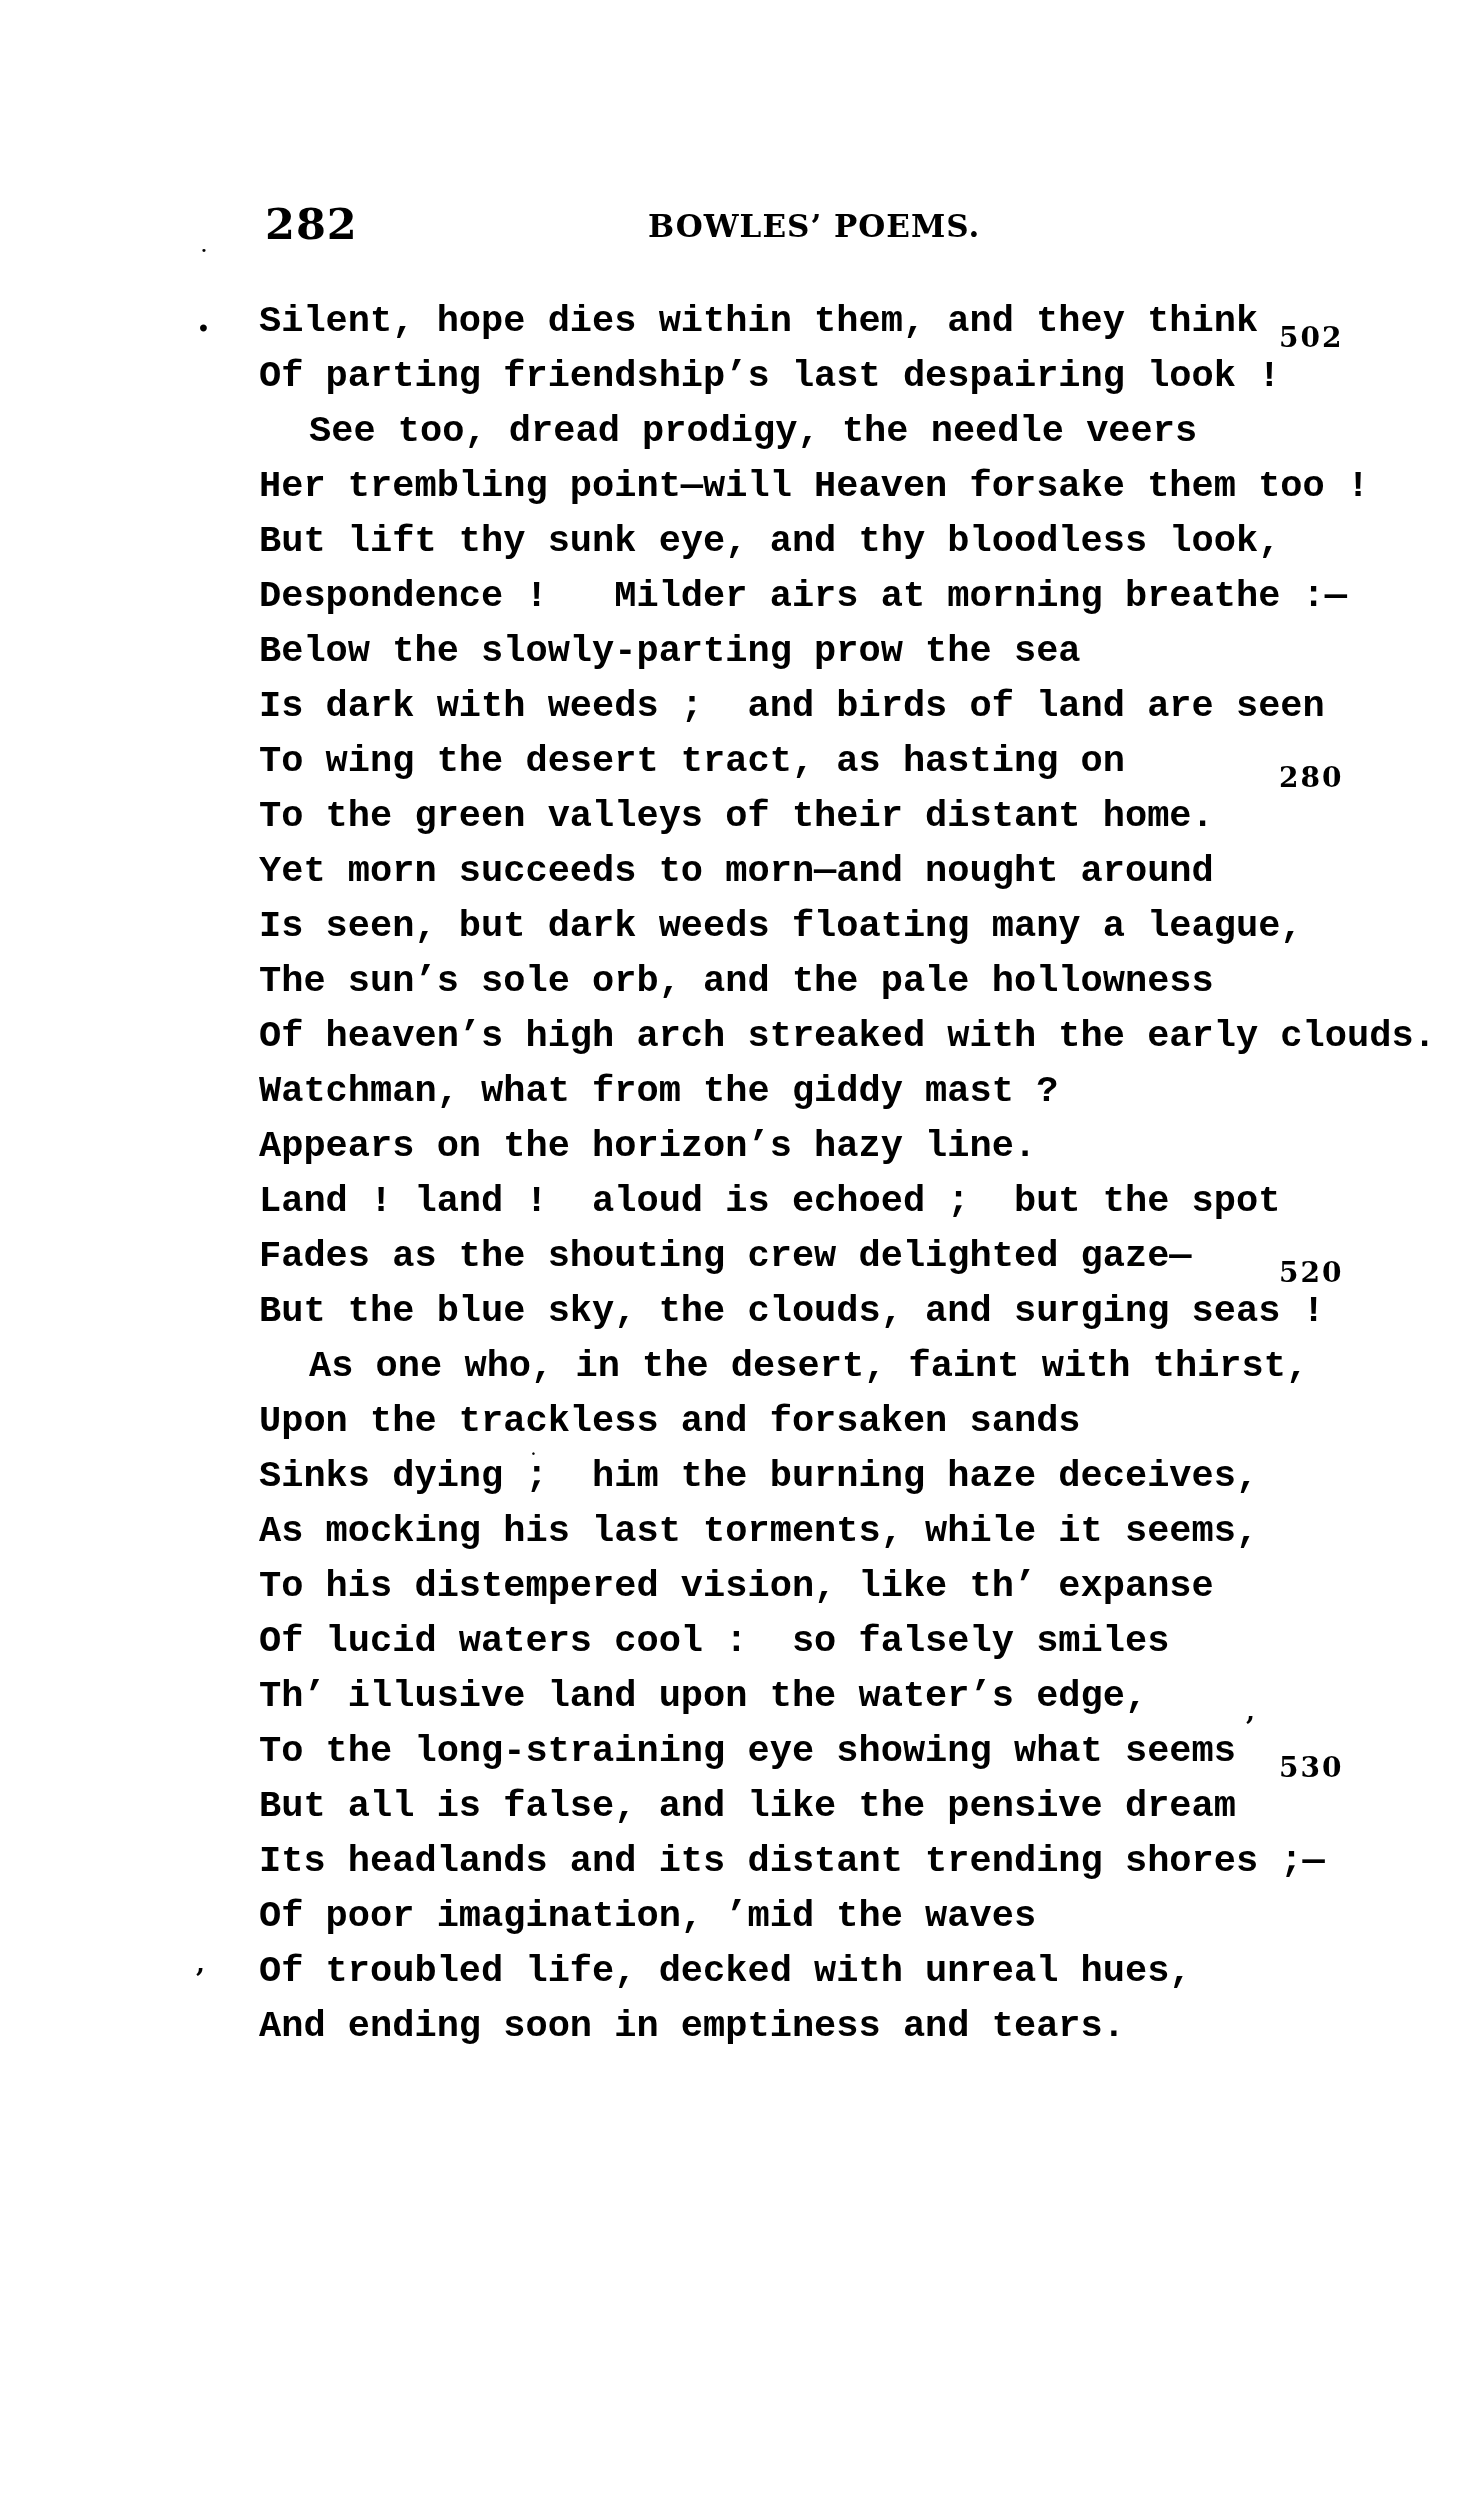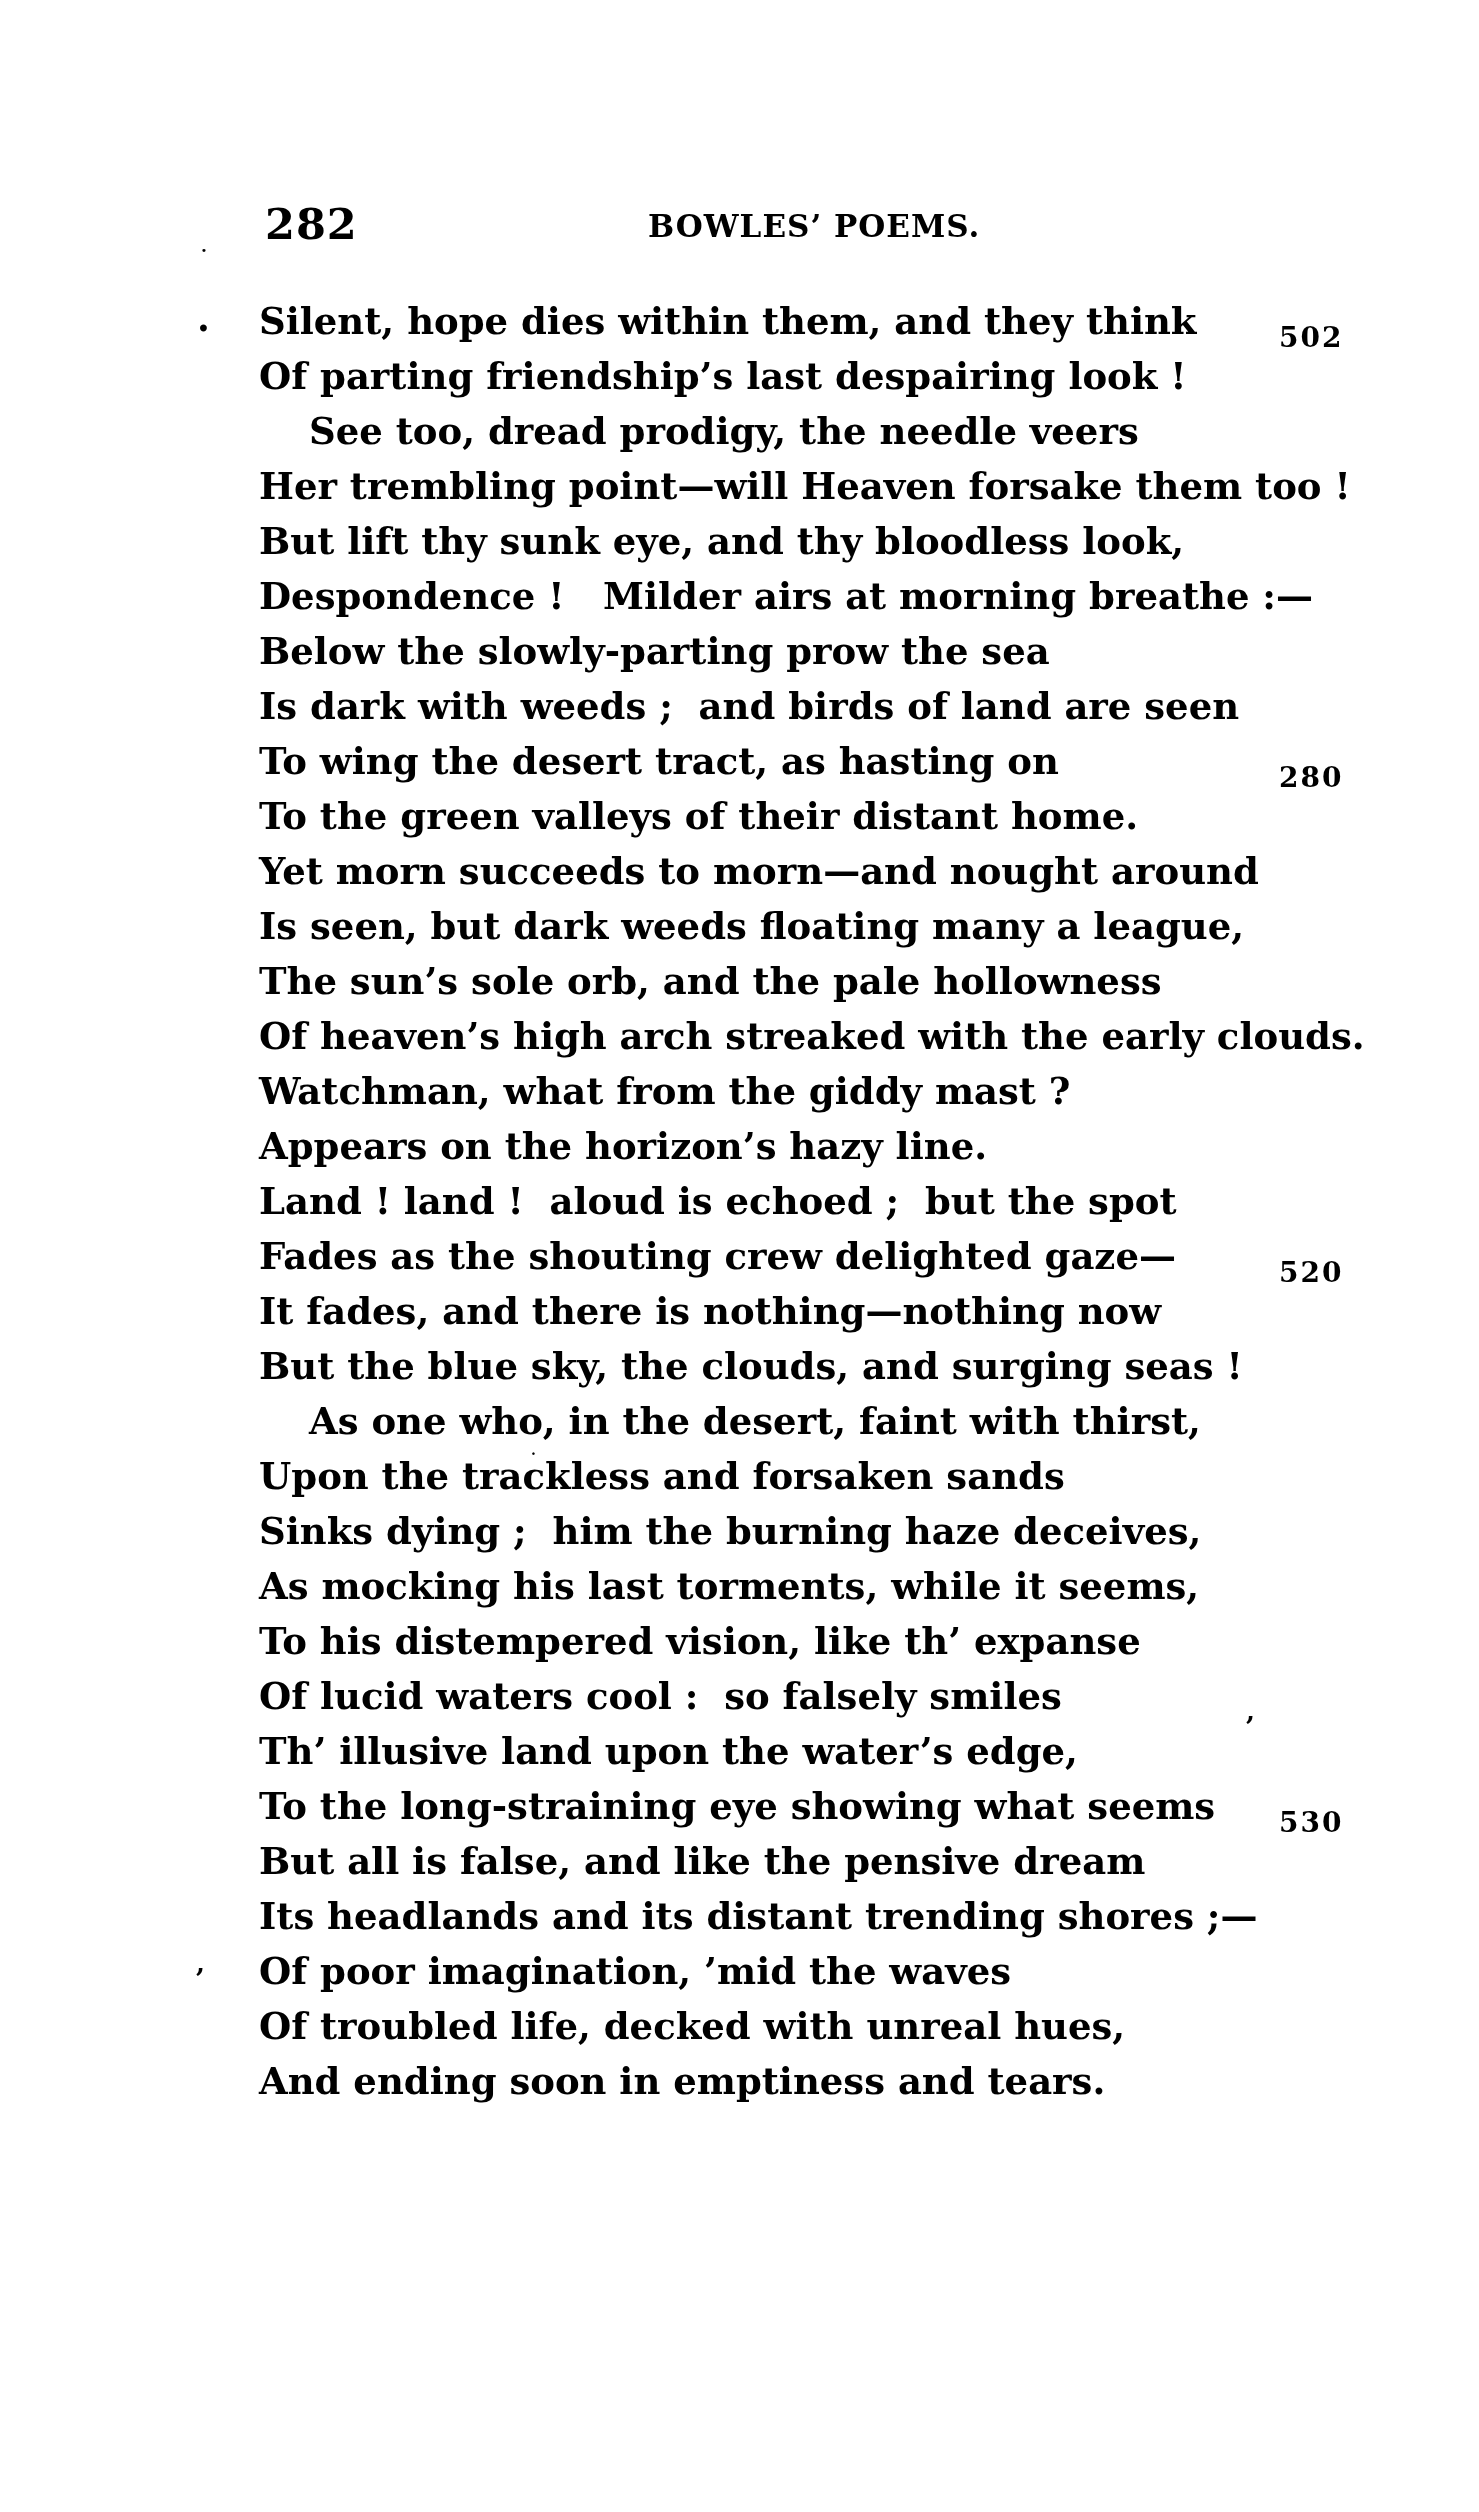--- a/index.html
+++ b/index.html
@@ -47,20 +47,21 @@
     height: 55px;
     width: 100%;
   }
   .line-text {
     position: absolute;
     left: 0;
     top: 0;
     font-size: 37px;
     line-height: 55px;
     white-space: pre;
+    font-family: Liberation Mono, monospace;
   }
   .line-num {
     position: absolute;
     left: 1020px;
     top: 16px;
     font-size: 28px;
     line-height: 55px;
     letter-spacing: 2px;
     white-space: pre;
   }
@@ -129,23 +130,20 @@
         <span class="line-text">Appears on the horizon’s hazy line.</span>
       </div>
       <div class="line">
         <span class="line-text">Land ! land !  aloud is echoed ;  but the spot</span>
       </div>
       <div class="line">
         <span class="line-text">Fades as the shouting crew delighted gaze—</span>
         <span class="line-num">520</span>
       </div>
       <div class="line">
-        <span class="line-text">It fades, and there is nothing—nothing now</span>
-      </div>
-      <div class="line">
         <span class="line-text">But the blue sky, the clouds, and surging seas !</span>
       </div>
       <div class="line">
         <span class="line-text" style="left: 50px;">As one who, in the desert, faint with thirst,</span>
       </div>
       <div class="line">
         <span class="line-text">Upon the trackless and forsaken sands</span>
       </div>
       <div class="line">
         <span class="line-text">Sinks dying ;  him the burning haze deceives,</span>

